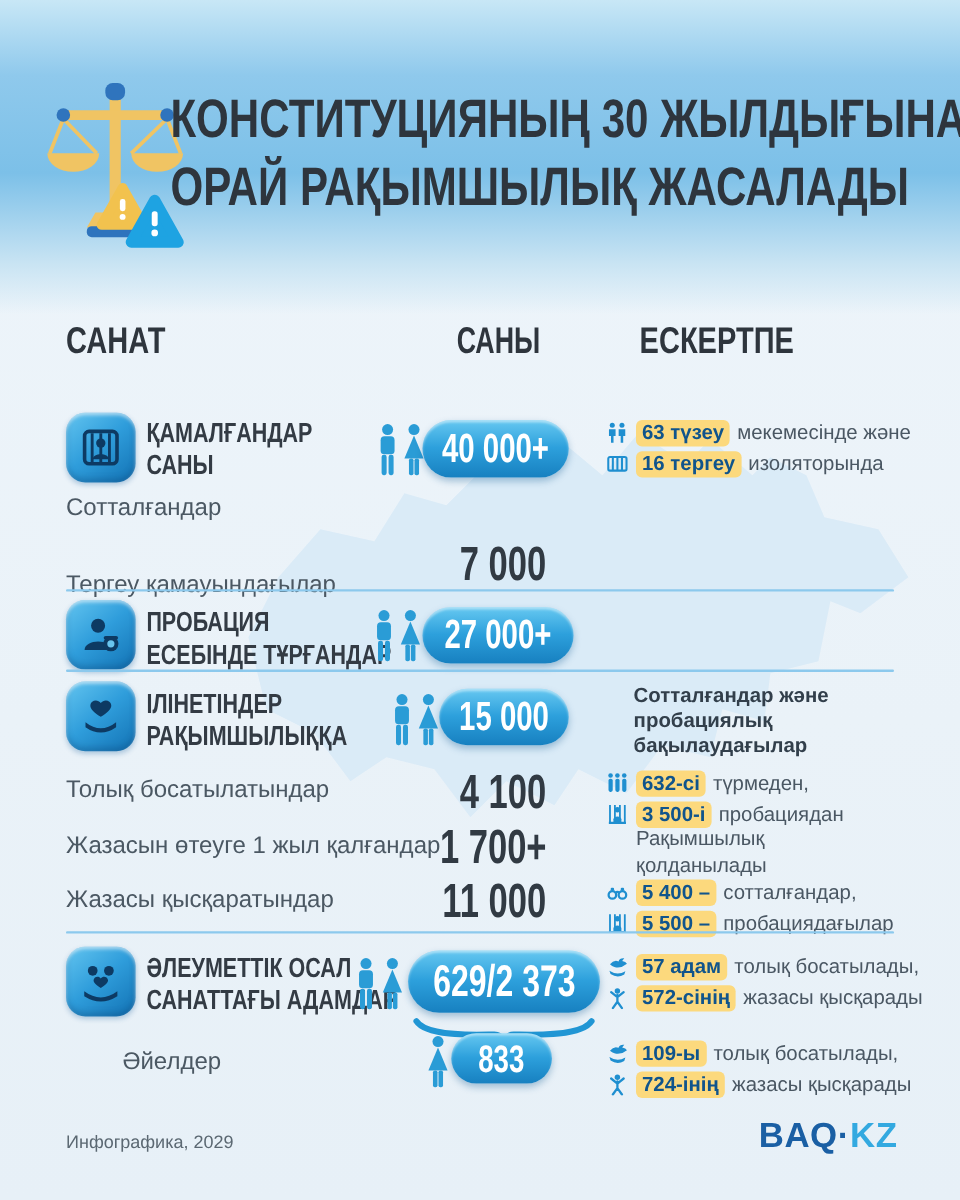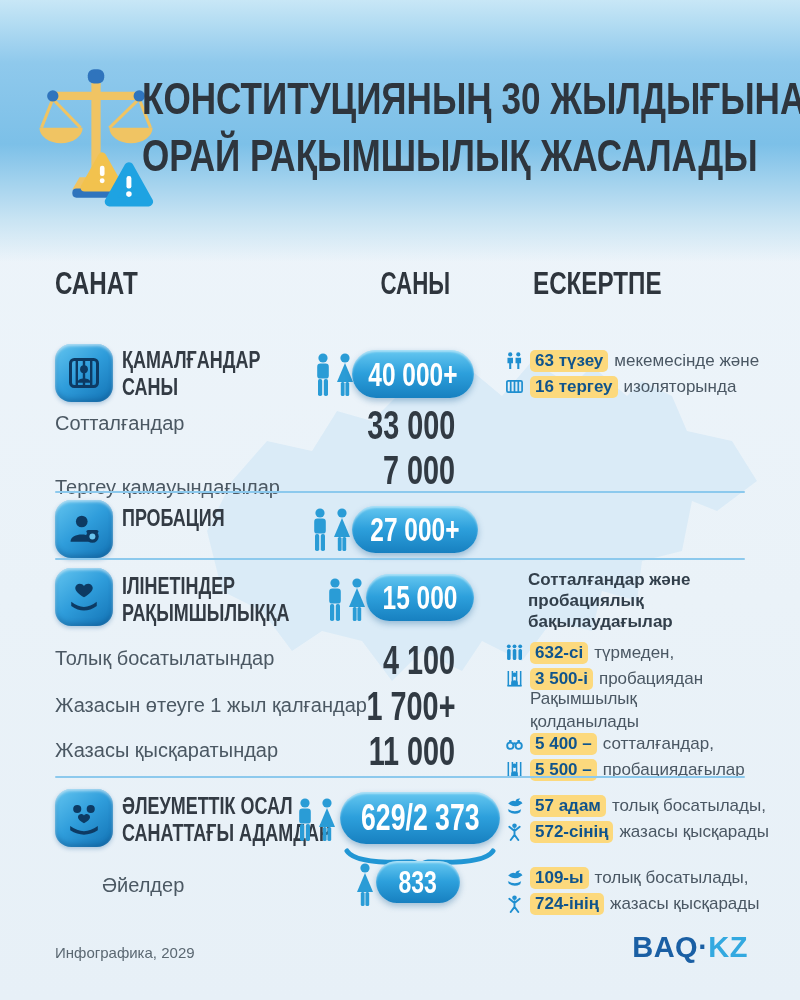--- a/index.html
+++ b/index.html
@@ -141,38 +141,38 @@
       <svg class="nico" width="19" height="19" viewBox="0 0 20 20">
           <rect x="2" y="4" width="16" height="12" rx="1.5" fill="none" stroke="#1f8fd0" stroke-width="1.8"></rect>
           <path d="M6 4 v12 M10 4 v12 M14 4 v12" stroke="#1f8fd0" stroke-width="1.8"></path>
         </svg>
       <span class="hl">16 тергеу</span>
       <span class="nrest">изоляторында</span>
     </div>
   </div>
 
   <div class="sub-label" style="left:55px;top:412px;">Сотталғандар</div>
-  <div class="value" style="top:403px;"><span class="cond-r">33 000</span></div>
 
   <div class="sub-label" style="left:55px;top:476px;">Тергеу қамауындағылар</div>
   <div class="value" style="top:448px;"><span class="cond-r">7 000</span></div>
 
   <div class="divider" style="top:491px;"></div>
 
   <div class="sq" style="left:55px;top:500px;">
     <svg width="36" height="36" viewBox="0 0 24 24">
       <circle cx="10.5" cy="7" r="3.9" fill="#0d3a63"></circle>
       <path d="M3 20.5 c0-6.4 15-6.4 15 0 z" fill="#0d3a63"></path>
       <rect x="13.6" y="12.6" width="8" height="2.2" rx="1.1" fill="#0d3a63"></rect>
       <circle cx="17.6" cy="17" r="4.2" fill="#0d3a63"></circle>
       <circle cx="17.6" cy="17" r="2" fill="#69c4ee"></circle>
     </svg>
   </div>
   <div class="row-label" style="left:122px;top:505px;">
     <div><span class="cond">ПРОБАЦИЯ</span></div>
+    <div><span class="cond">ЕСЕБІНДЕ ТҰРҒАНДАР</span></div>
   </div>
   <div class="people" style="left:311px;top:507px;">
     <svg width="18" height="46" viewBox="0 0 18 44" fill="#2a9cd6">
         <circle cx="9" cy="5" r="4.6"></circle>
         <rect x="3.2" y="10.6" width="11.6" height="15" rx="3.2"></rect>
         <rect x="4" y="26" width="4.2" height="17" rx="1.8"></rect>
         <rect x="9.8" y="26" width="4.2" height="17" rx="1.8"></rect>
       </svg>
     <svg width="20" height="46" viewBox="0 0 20 44" fill="#2a9cd6">
         <circle cx="10" cy="5" r="4.6"></circle>

